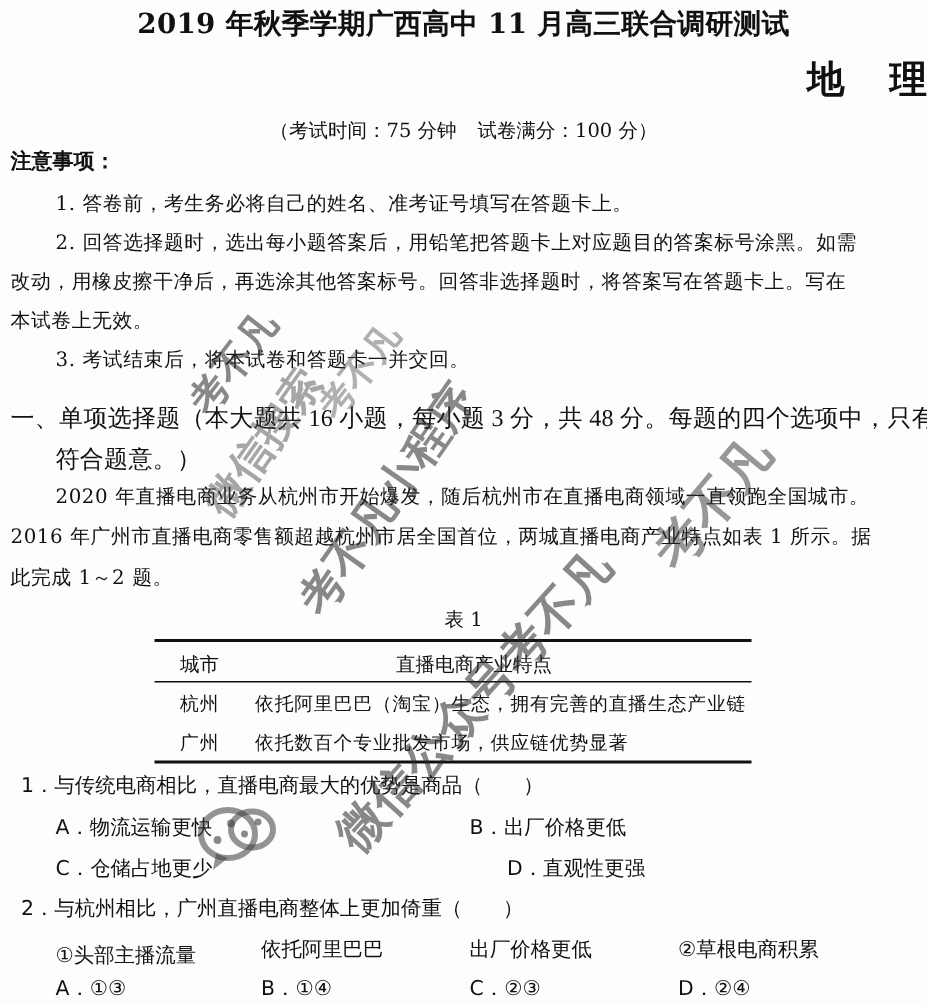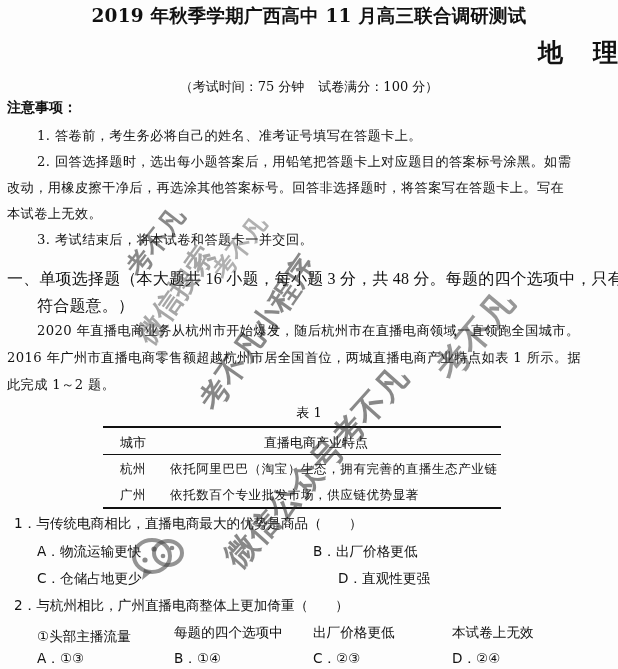--- a/index.html
+++ b/index.html
@@ -69,23 +69,23 @@
   <div class="rule" style="top:507px; height:2px;"></div>
 
   <div class="abs q" style="left:14px; top:515px;">1．与传统电商相比，直播电商最大的优势是商品（　　）</div>
   <div class="abs q" style="left:37px; top:543px;">A．物流运输更快</div>
   <div class="abs q" style="left:313px; top:543px;">B．出厂价格更低</div>
   <div class="abs q" style="left:37px; top:570px;">C．仓储占地更少</div>
   <div class="abs q" style="left:313px; top:570px;margin-left:25px;">D．直观性更强</div>
 
   <div class="abs q" style="left:14px; top:597px;">2．与杭州相比，广州直播电商整体上更加倚重（　　）</div>
   <div class="abs q" style="left:37px; top:628px;">①头部主播流量</div>
-  <div class="abs q" style="left:174px; top:624px;">每题的四个选项中</div>
+  <div class="abs q" style="left:174px; top:624px;">依托阿里巴巴</div>
   <div class="abs q" style="left:313px; top:624px;">出厂价格更低</div>
-  <div class="abs q" style="left:452px; top:624px;">本试卷上无效</div>
+  <div class="abs q" style="left:452px; top:624px;">②草根电商积累</div>
   <div class="abs q" style="left:37px; top:650px;">A．①③</div>
   <div class="abs q" style="left:174px; top:650px;">B．①④</div>
   <div class="abs q" style="left:313px; top:650px;">C．②③</div>
   <div class="abs q" style="left:452px; top:650px;">D．②④</div>
 
   <div class="wm" style="left:118px; top:262px; font-size:26px; transform:rotate(-52deg);">考不凡</div>
   <div class="wm" style="left:205px; top:266px; font-size:24px; transform:rotate(-52deg); color:rgba(60,60,60,0.4);">考不凡</div>
   <div class="wm" style="left:128px; top:330px; font-size:28px; transform:rotate(-55deg); color:rgba(60,60,60,0.45);">微信搜索</div>
   <div class="wm" style="left:190px; top:395px; font-size:30px; transform:rotate(-55deg);">考不凡小程序</div>
   <div class="wm" style="left:425px; top:360px; font-size:34px; transform:rotate(-50deg); color:rgba(50,50,50,0.5);">考不凡</div>

